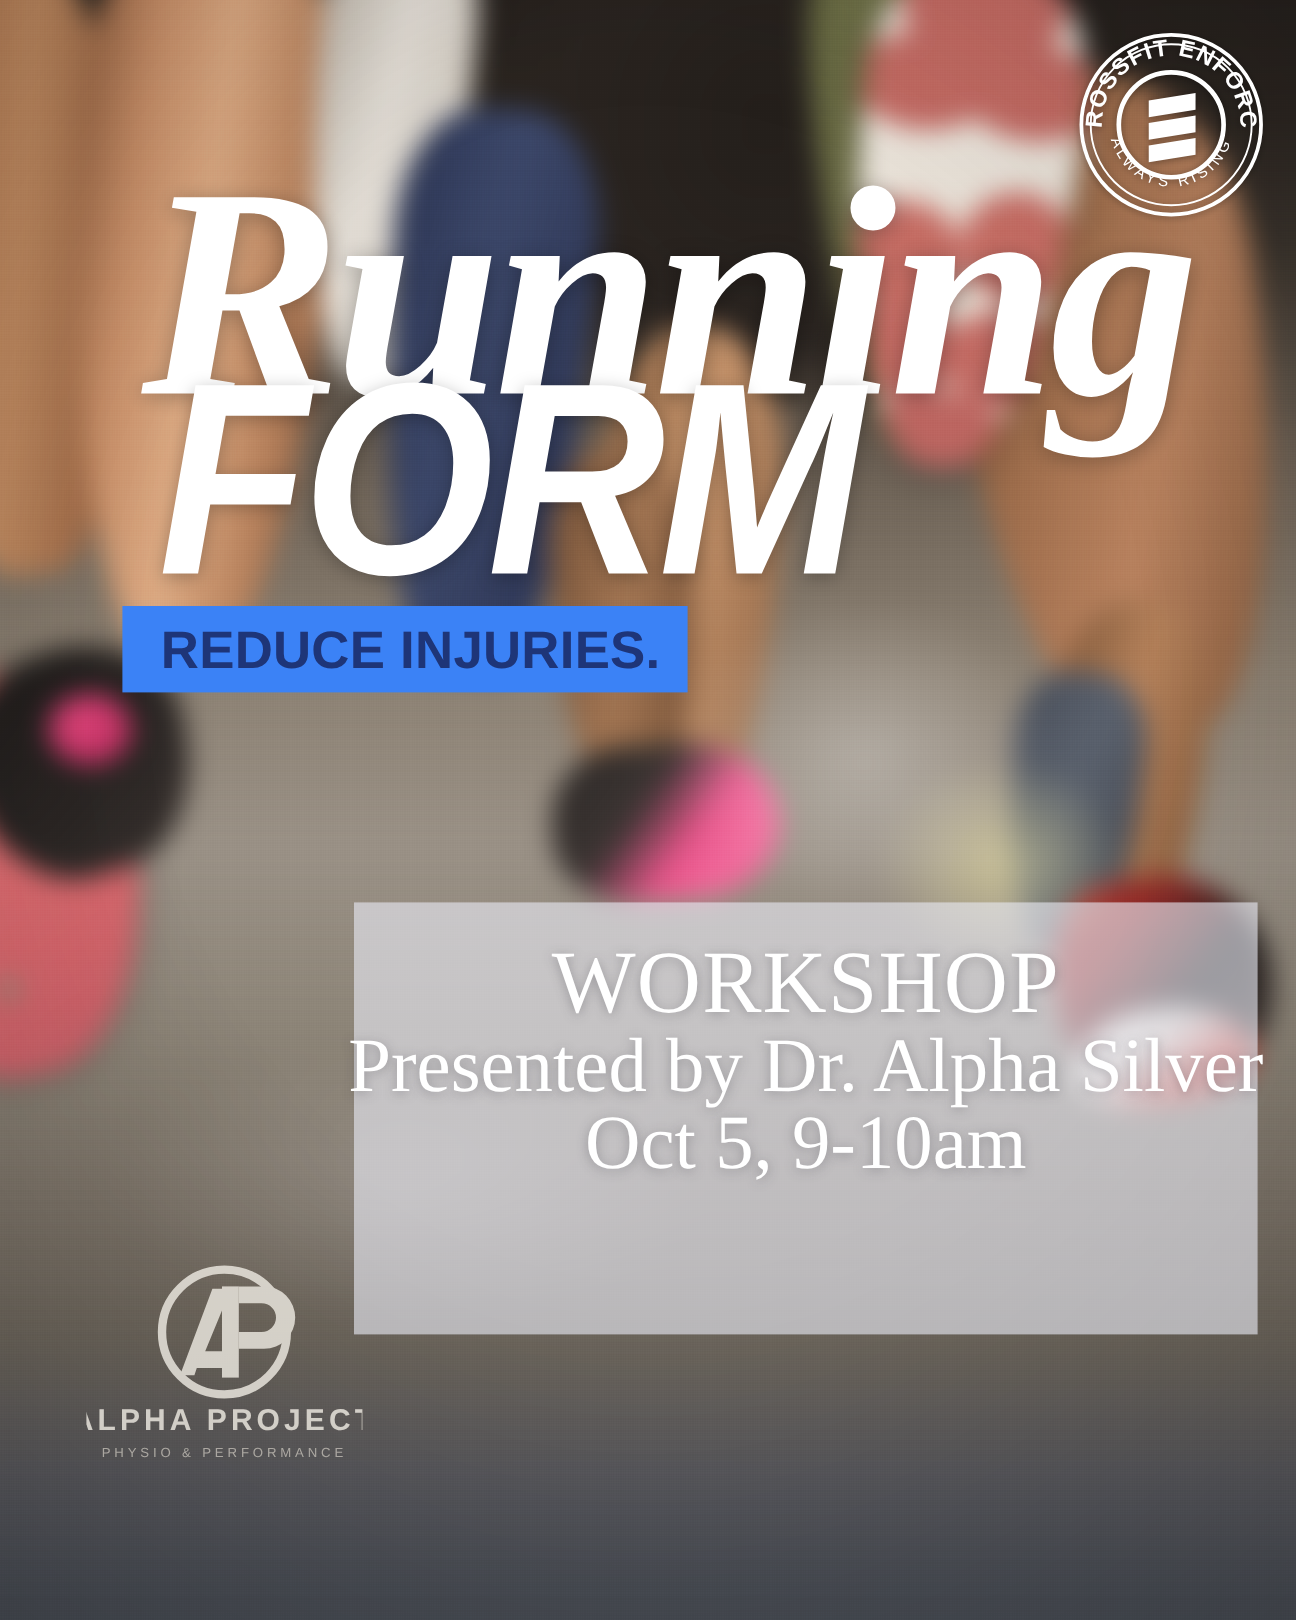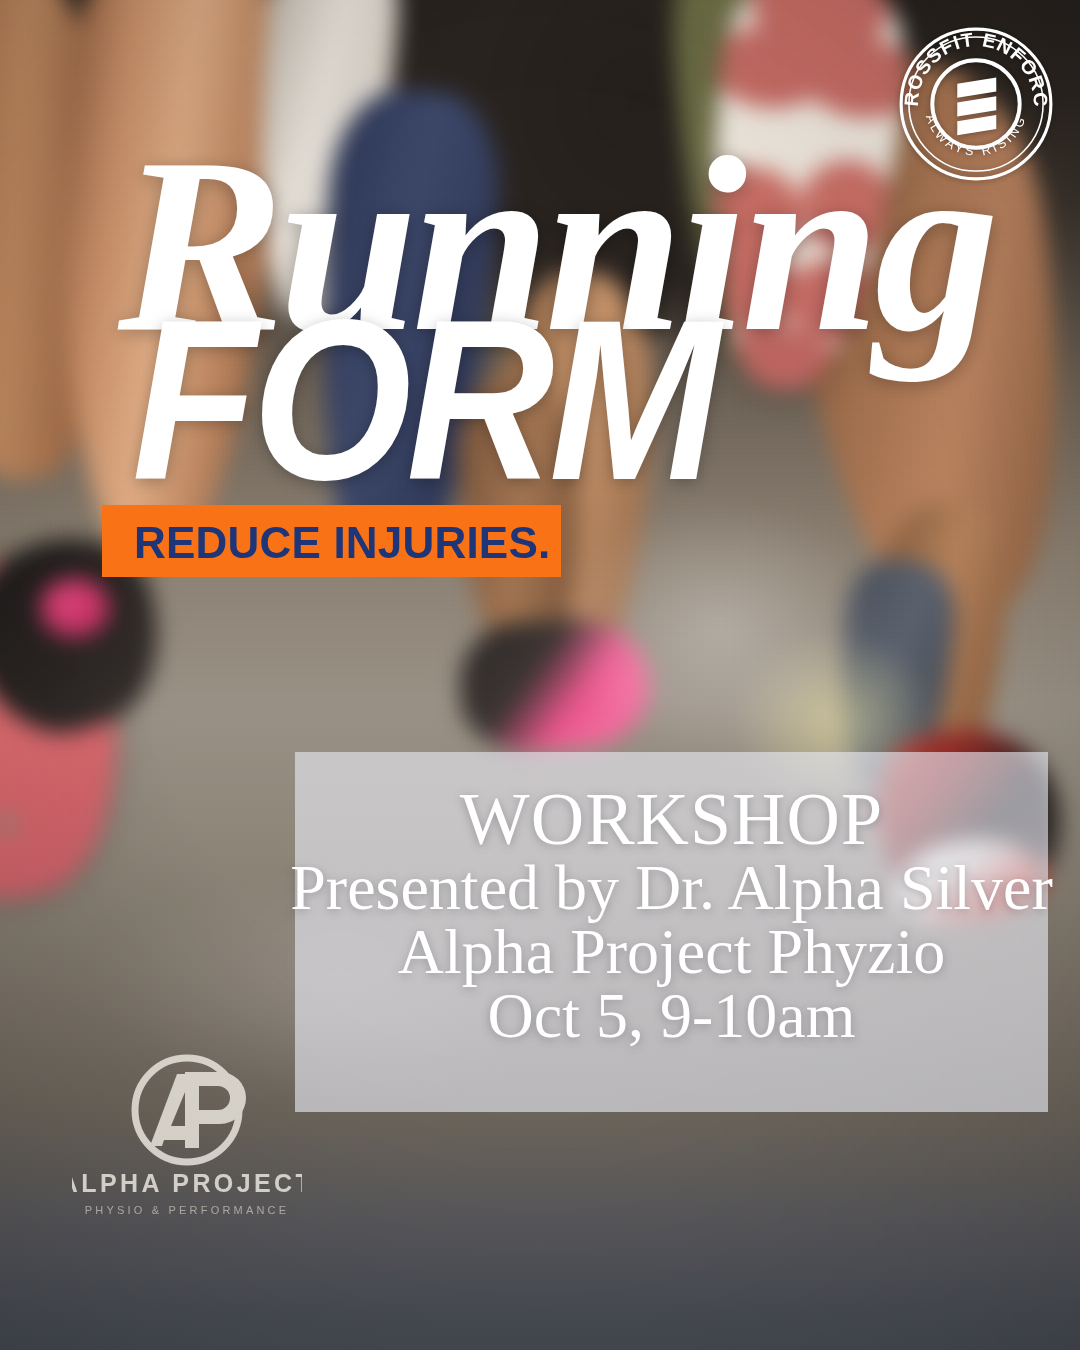--- a/index.html
+++ b/index.html
@@ -248,23 +248,23 @@
   .sub{
     position:absolute; left:102px; top:505px;
     font-weight:700;
     font-size:44px;
     line-height:1;
     color:#1e3578;
     letter-spacing:.2px;
   }
   .sub .line{
     display:block;
-    background:#f97316;
+    background:#3b82f6;
     width:max-content;
-    padding:16px 11px 12px 32px;
+    padding:16px 23px 12px 32px;
   }
   .sub .line + .line{padding-top:6px;padding-bottom:22px;}
 
   
   .panel{
     position:absolute; left:295px; top:752px; width:753px; height:360px;
     background:rgba(233,234,244,.62);
     display:flex; flex-direction:column;
     align-items:center; justify-content:flex-start;
     padding-top:28px;
@@ -362,21 +362,20 @@
       <div class="word-form">FORM</div>
     </div>
 
     <div class="sub">
       <span class="line">REDUCE INJURIES.</span>
     </div>
 
     <div class="panel">
       <div class="p-title">WORKSHOP</div>
       <div class="p-line tight">Presented by Dr. Alpha Silver</div>
-      <div class="p-line tight">Alpha Project Phyzio</div>
       <div class="p-line tight">Oct 5,  9-10am</div>
     </div>
 
     <div class="ap">
       <svg viewBox="0 0 230 185" xmlns="http://www.w3.org/2000/svg" aria-hidden="true">
         <g>
           <circle cx="115" cy="62" r="52" fill="none" stroke="#e8e4dc" stroke-width="7"></circle>
 
           <path d="M 78,98 L 105,26 L 113,26 L 113,44 L 99,78 L 113,78 L 113,92 L 92,92 L 90,98 Z" fill="#e8e4dc"></path>
 

